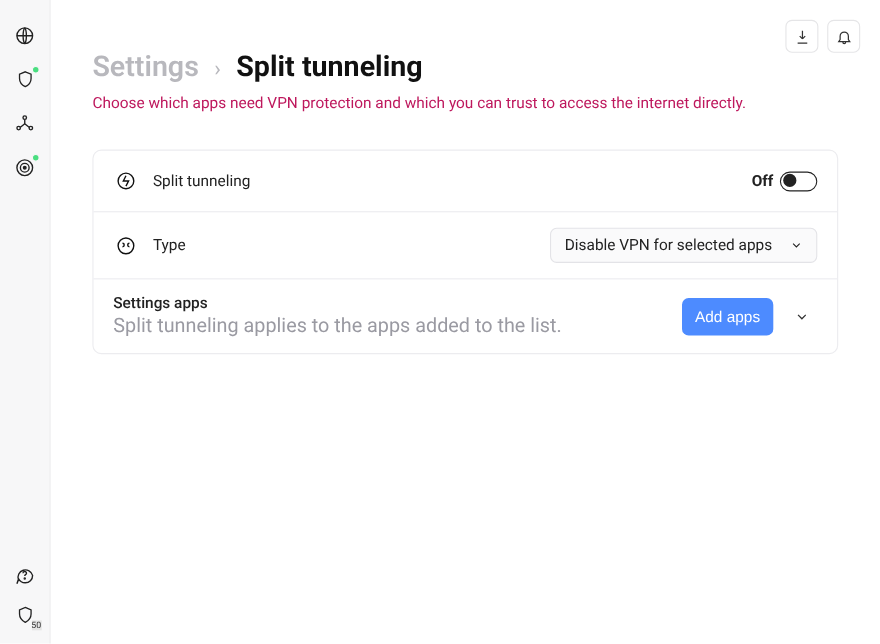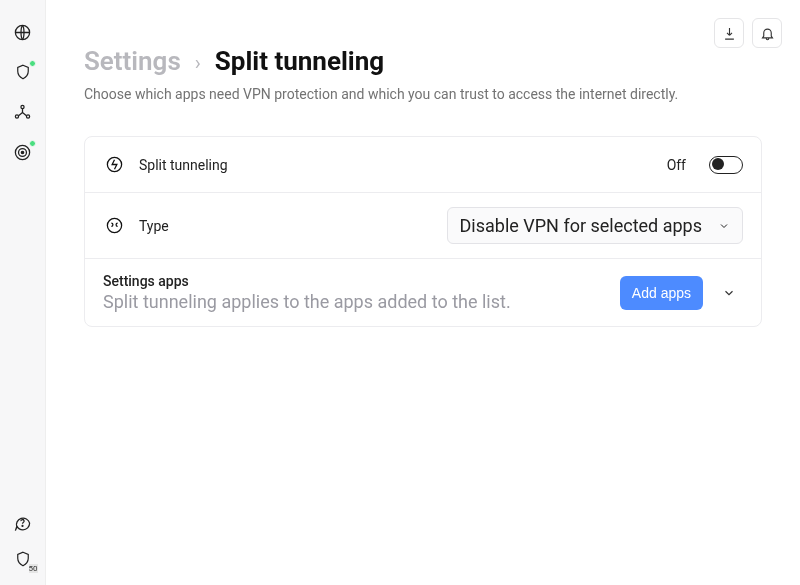--- a/index.html
+++ b/index.html
@@ -90,21 +90,21 @@
     color: #b8b8bd;
   }
   .bc-current {
     font-size: 26px;
     font-weight: 700;
     color: #111;
   }
   .subtitle {
     margin-top: 10px;
     font-size: 14px;
-    color: #737373;
+    color: #be185d;
   }
   .card {
     margin-top: 34px;
     border: 1px solid #ececef;
     border-radius: 8px;
     background: #fff;
   }
   .row {
     display: flex;
     align-items: center;
@@ -122,21 +122,22 @@
     color: #111;
   }
   .row-label {
     font-size: 14px;
     color: #222;
   }
   .row-spacer { flex: 1; }
   .toggle-wrap {
     display: flex;
     align-items: center;
-    gap: 23px;
+    gap: 6px;
+    font-weight: bold;
   }
   .toggle-label {
     font-size: 14px;
     color: #222;
   }
   .toggle {
     width: 34px;
     height: 18px;
     border: 1.5px solid #222;
     border-radius: 999px;
@@ -154,21 +155,21 @@
     background: #222;
   }
   .select {
     display: flex;
     align-items: center;
     gap: 16px;
     border: 1px solid #e3e3e7;
     background: #fafafb;
     border-radius: 6px;
     padding: 7px 12px;
-    font-size: 18px;
+    font-size: 14px;
     color: #222;
     cursor: pointer;
   }
   .section-title {
     font-size: 14px;
     color: #222;
     font-weight: 500;
   }
   .section-sub {
     font-size: 18px;

